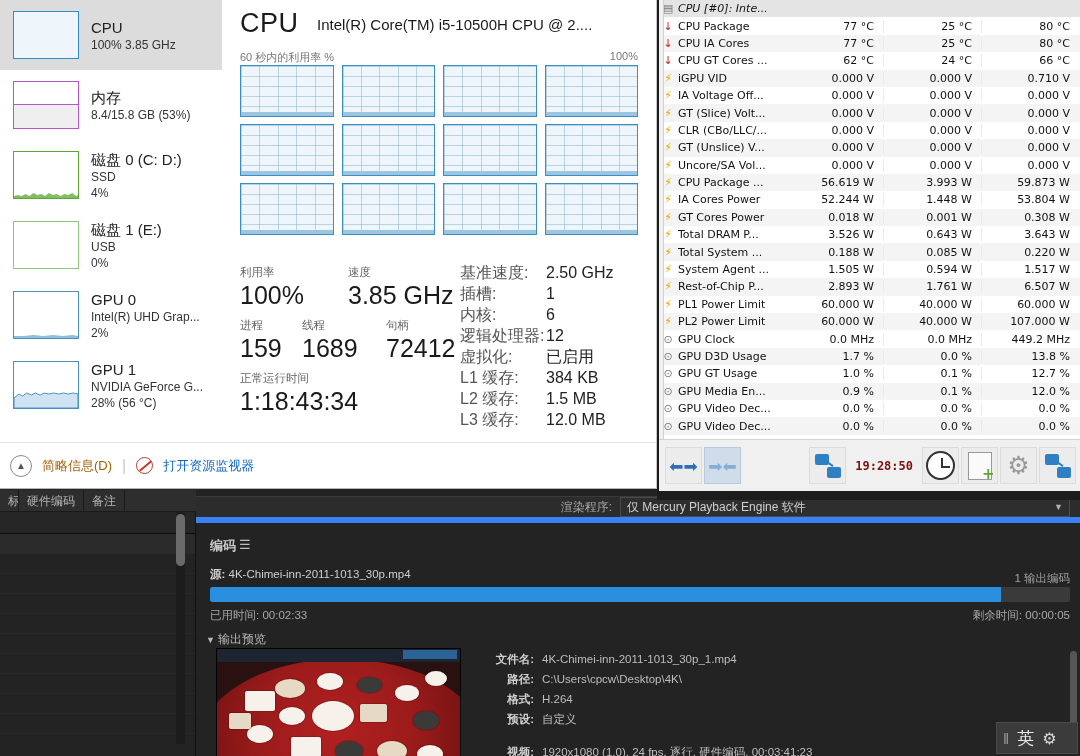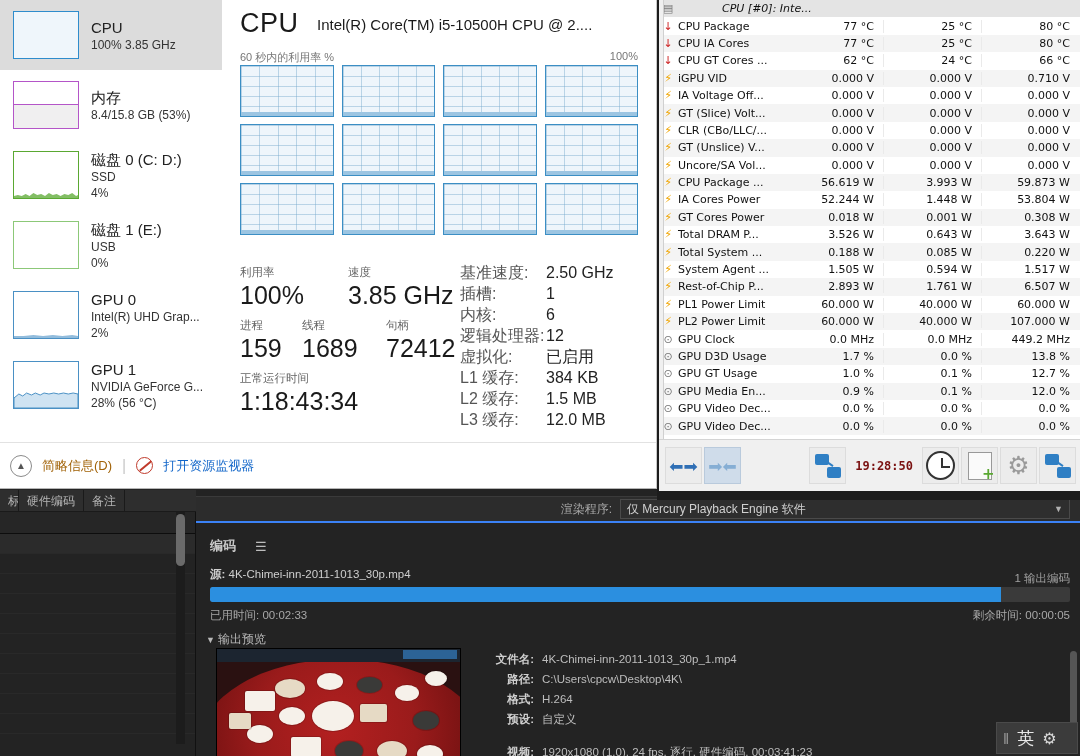--- a/index.html
+++ b/index.html
@@ -29,35 +29,35 @@
   .ame-queue-scroll {
     position: absolute; left: 176px; top: 514px; width: 9px; height: 52px;
     background: #6a6a6a; border-radius: 5px;
   }
   .ame-queue-scrolltrack {
     position: absolute; left: 176px; top: 512px; width: 9px; height: 232px; background: #1c1c1c;
   }
 
   .ame-render-bar {
     position: absolute; left: 196px; top: 496px; width: 884px; height: 27px;
-    background: #2c2c2c; border-top: 1px solid #3a3a3a; border-bottom: 2px solid #3b82f6;
+    background: #2c2c2c; border-top: 1px solid #3a3a3a; border-bottom: 6px solid #3b82f6;
     display: flex; align-items: center; justify-content: flex-end; gap: 8px; padding-right: 10px;
   }
   .ame-render-label { color: #a8a8a8; font-size: 12px; }
   .ame-render-select {
     width: 450px; height: 20px; background: #2e2e2e; border: 1px solid #4a4a4a;
     display: flex; align-items: center; justify-content: space-between;
     padding: 0 6px; color: #d0d0d0; font-size: 12px;
   }
   .chev { font-size: 9px; color: #b0b0b0; }
 
   .ame-encode-panel {
     position: absolute; left: 196px; top: 523px; width: 884px; height: 233px; background: #232323;
   }
-  .ame-enc-title { position: absolute; left: 14px; top: 14px; color: #c8c8c8; font-size: 13px; font-weight: bold; display: flex; align-items: center; gap: 19px;}
+  .ame-enc-title { position: absolute; left: 14px; top: 14px; color: #c8c8c8; font-size: 13px; font-weight: bold; display: flex; gap: 3px;}
   .ame-hamburger { color: #bdbdbd; font-size: 13px; letter-spacing: 0px; }
   .ame-src { position: absolute; left: 14px; top: 44px; color: #cfcfcf; font-size: 11.5px; }
   .ame-src b { font-weight: bold; }
   .ame-outcount { position: absolute; right: 10px; top: 48px; color: #a0a0a0; font-size: 11.5px; }
   .ame-progress-track {
     position: absolute; left: 14px; top: 64px; right: 10px; height: 15px;
     background: #3a3a3a; border-radius: 2px; overflow: hidden;
   }
   .ame-progress-fill { height: 100%; background: #2b8fe0; border-radius: 2px 0 0 2px;}
   .ame-elapsed { position: absolute; left: 14px; top: 85px; color: #a8a8a8; font-size: 11.5px; }
@@ -164,21 +164,21 @@
   .hw-grid { position: absolute; left: 0; top: 0; width: 423px; height: 440px; background: #fff; overflow: hidden;}
   .hw-leftgutter { position:absolute; left:0; top:0; width:5px; height:440px; background:#f0f0f0; border-right:1px solid #d0d0d0;}
   .hw-row { display: flex; height: 17.4px; align-items: center; font-size: 11px; color: #111; }
   .hw-row.alt { background: #f4f4f4; }
   .hw-row.group { background: #e4e4e4; font-style: italic; }
   .hw-ic { width: 18px; text-align:center; flex:none; font-size: 11px; }
   .hw-nm { width: 108px; flex: none; padding-left: 1px; white-space: nowrap; overflow: hidden; }
   .hw-v { width: 98px; flex: none; text-align: right; padding-right: 9px; }
   .hw-v.c2, .hw-v.c3 { border-left: 1px solid #eaeaea; }
   .hw-v.c4 { width: 80px; }
-  .hw-row.group .hw-nm { width: 108px; margin-left: 44px; }
+  .hw-row.group .hw-nm { width: 108px; }
   .hw-row.group .hw-v { border-left: 1px solid #d8d8d8; }
   .ic-temp { color: #cc2222; }
   .ic-pow { color: #f0a500; }
   .ic-clk { color: #777; }
 
   .hw-toolbar { position: absolute; left: 0; bottom: 7px; width: 423px; height: 52px; background: #f0f0f0;
                 border-top: 1px solid #d4d4d4; display: flex; align-items: center; gap: 2px; padding: 0 6px;}
   .hw-btn { width: 37px; height: 37px; background: #ececec; border: 1px solid #dcdcdc;
             display:flex; align-items:center; justify-content:center; }
   .hw-btn.pressed { background: #cfdcea; border-color:#b9cadc;}

